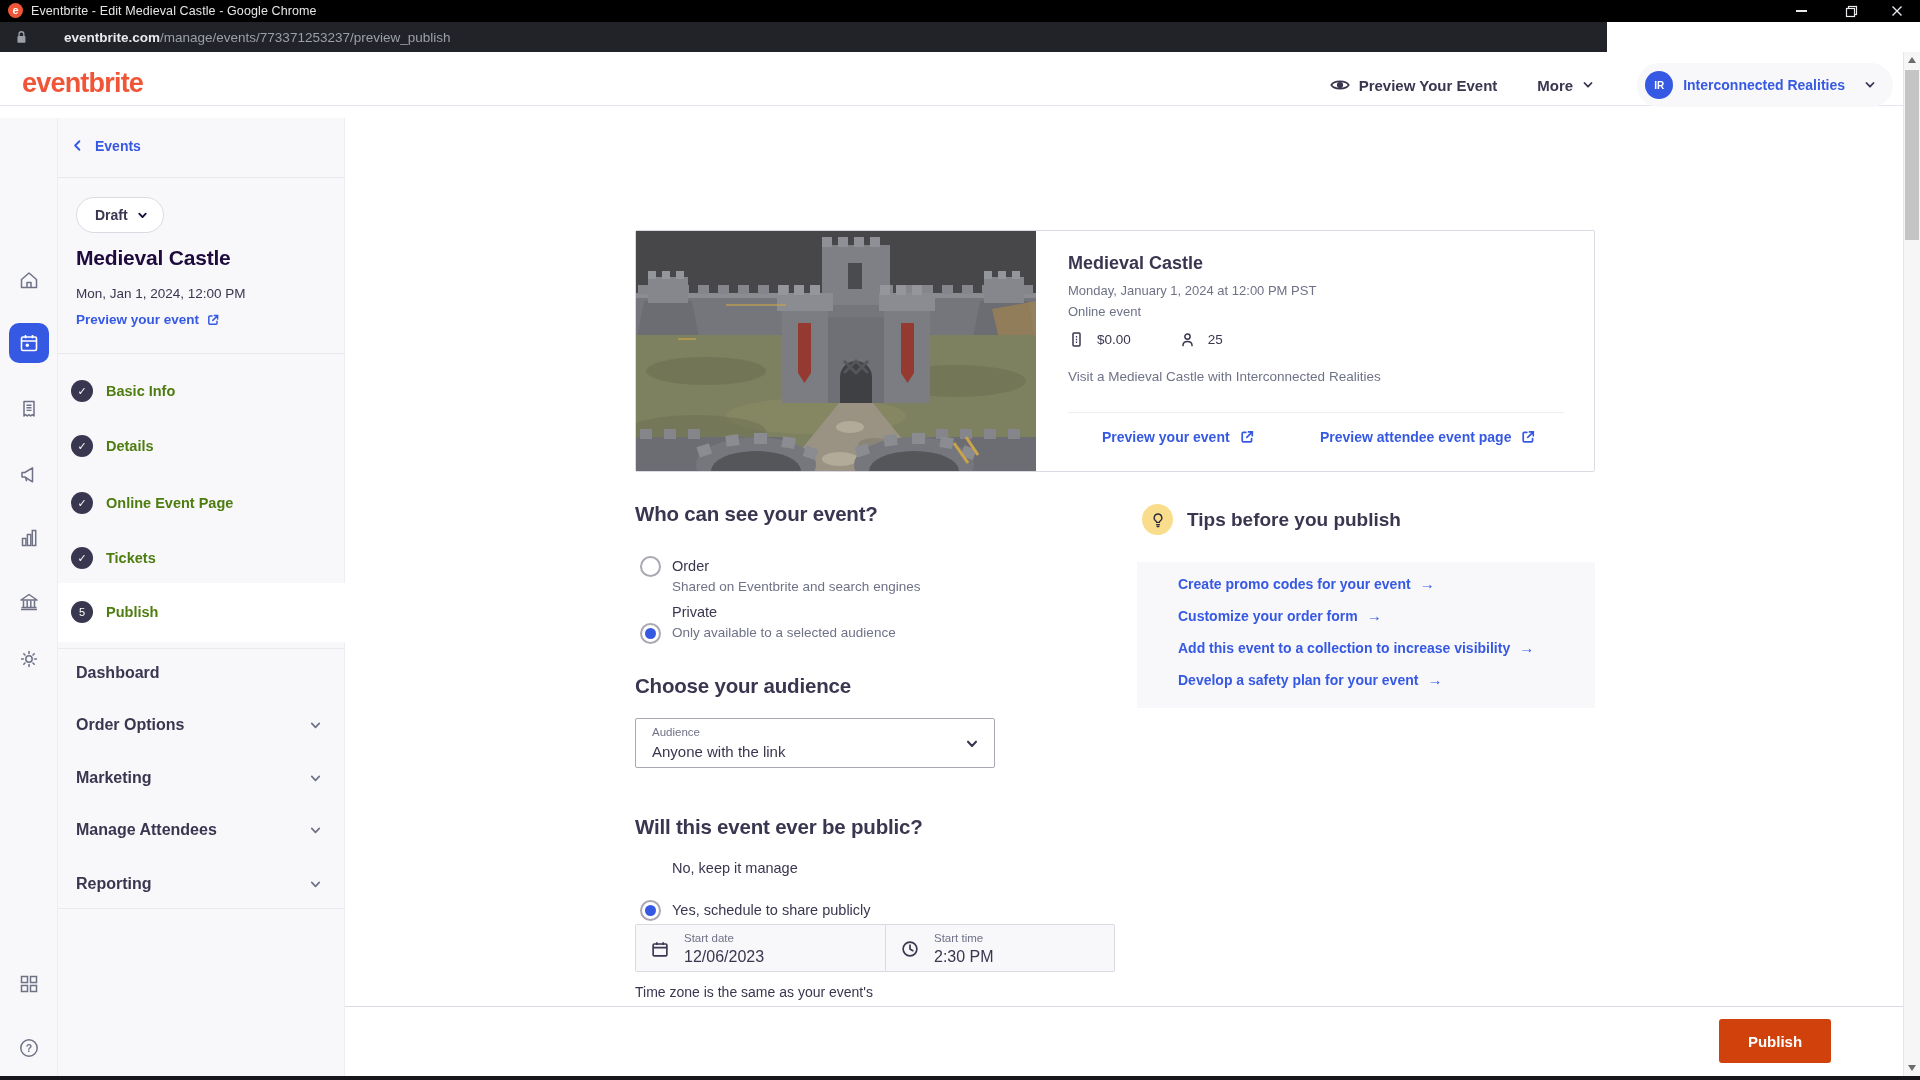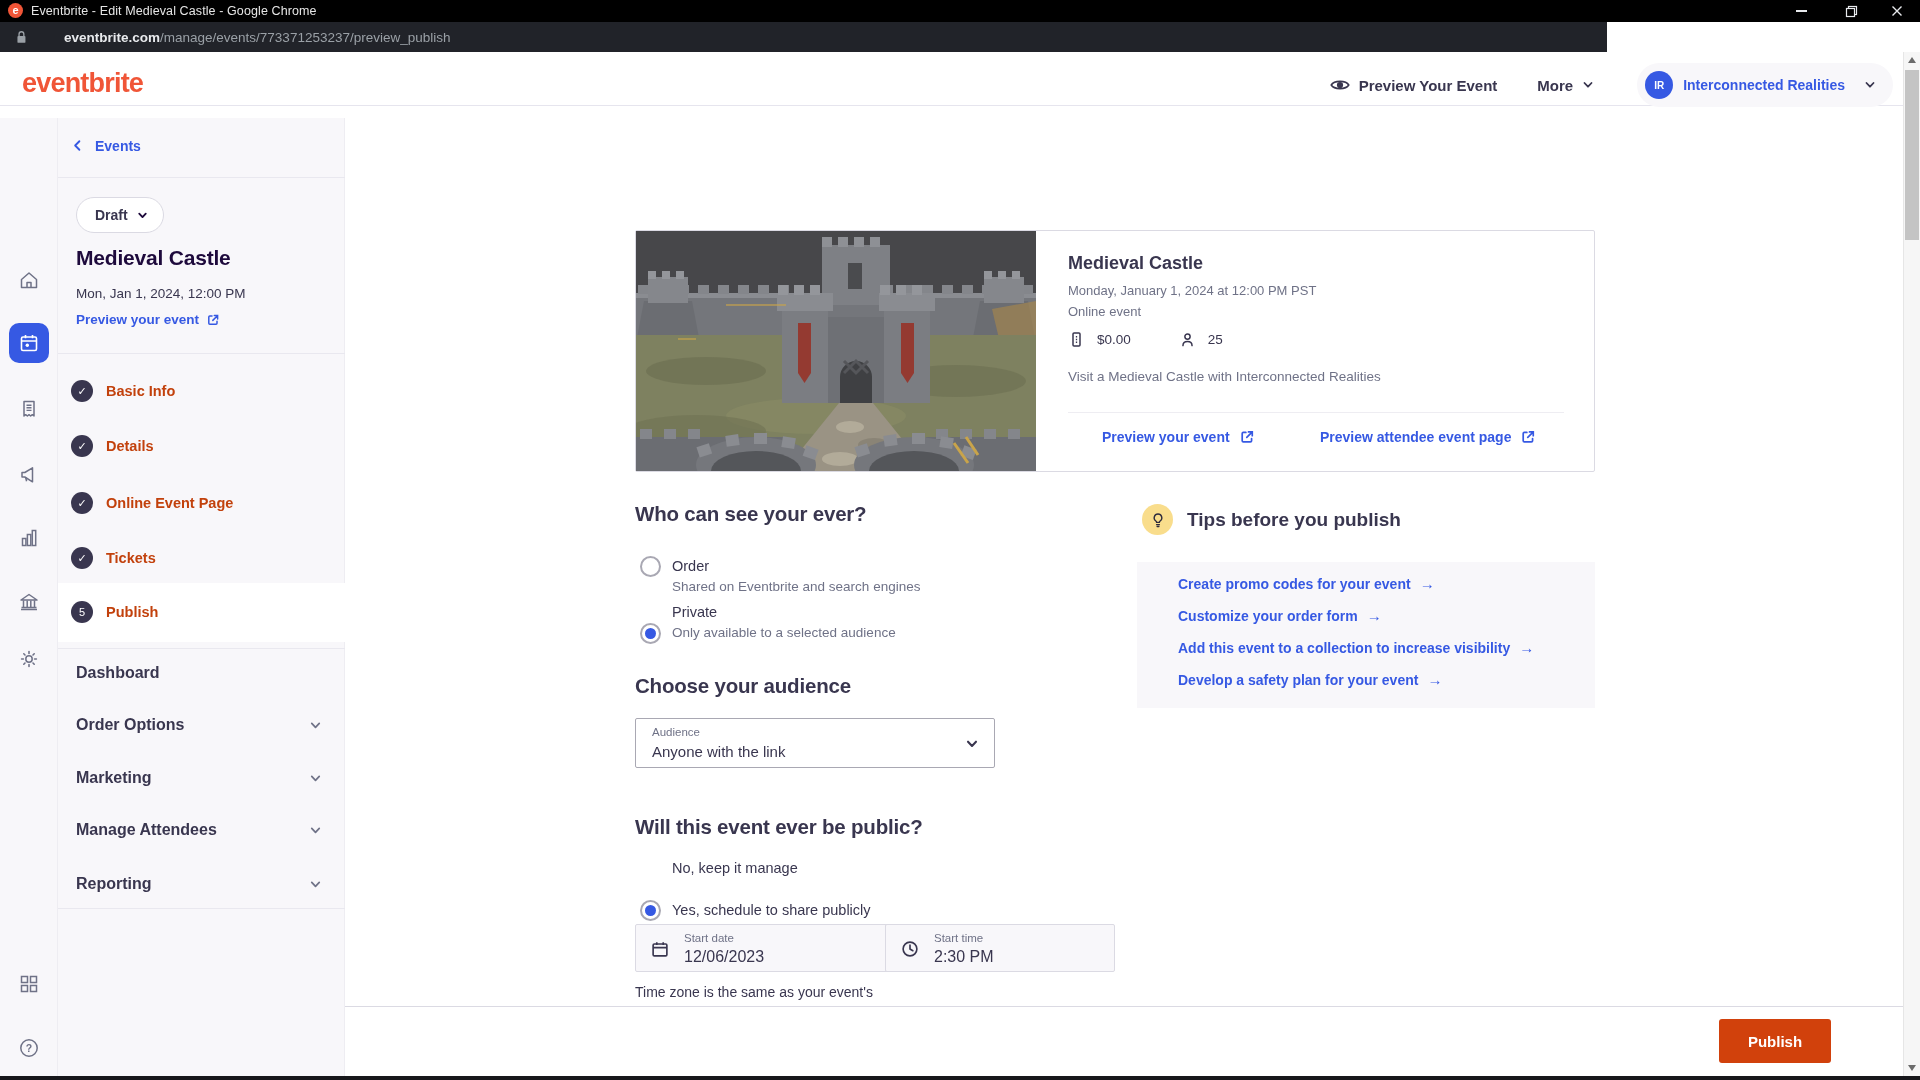--- a/index.html
+++ b/index.html
@@ -35,21 +35,21 @@
   .sdiv{left:0;width:287px;height:1px;background:#E9E8EF;}
   .backrow{left:12px;top:20px;display:flex;gap:10px;color:#3659E3;font-size:14px;font-weight:bold;cursor:pointer;}
   .draftpill{left:18px;top:79px;height:36px;padding:0 14px 0 18px;background:#fff;border:1px solid #DBDAE3;border-radius:18px;
     display:inline-flex;align-items:center;gap:8px;font-size:14px;font-weight:bold;color:#39364F;cursor:pointer;box-sizing:border-box;}
   .sdtitle{left:18px;top:128px;font-size:21px;font-weight:800;color:#1E0A3C;letter-spacing:-.2px;}
   .sddate{left:18px;top:168px;font-size:13.5px;color:#39364F;}
   .sdpreview{left:18px;top:194px;display:flex;align-items:center;gap:7px;font-size:13.5px;font-weight:bold;color:#3659E3;cursor:pointer;}
   .steprow{left:0;width:287px;height:40px;display:flex;align-items:center;gap:13px;padding-left:13px;box-sizing:border-box;cursor:pointer;}
   .stepc{width:22px;height:22px;border-radius:50%;background:#39364F;color:#fff;display:flex;align-items:center;justify-content:center;
     font-size:11px;flex:0 0 22px;}
-  .steplabel{font-size:14.5px;font-weight:bold;color:#c2410c;}
+  .steplabel{font-size:14.5px;font-weight:bold;color:#4d7c0f;}
   .activebg{left:0;top:465px;width:287px;height:59px;background:#fff;}
   .menurow{left:0;width:287px;height:40px;display:flex;align-items:center;justify-content:space-between;
     padding:0 22px 0 18px;box-sizing:border-box;font-size:16px;font-weight:bold;color:#39364F;cursor:pointer;}
   
   .main{left:345px;top:118px;width:1558px;height:888px;background:#fff;}
   .h1{left:302px;top:14px;font-size:33px;font-weight:800;color:#1E0A3C;letter-spacing:-.3px;}
   .card{left:290px;top:112px;width:960px;height:242px;border:1px solid #DBDAE3;border-radius:2px;box-sizing:border-box;background:#fff;}
   .cardimg{left:0;top:0;width:400px;height:240px;overflow:hidden;}
   .ctitle{left:432px;top:22px;font-size:18px;font-weight:bold;color:#39364F;}
   .cline1{left:432px;top:52px;font-size:13px;color:#6F7287;}
@@ -444,21 +444,21 @@
         </svg>
       </div>
       <div class="abs clink" style="left:684px;top:198px;">
         <span>Preview attendee event page</span>
         <svg width="16" height="16" viewBox="0 0 14 14">
           <path d="M6 3 H3.8 a1 1 0 0 0 -1 1 v6.2 a1 1 0 0 0 1 1 H10 a1 1 0 0 0 1 -1 V8.3 M8.3 2.6 H11.6 V5.9 M11.4 2.8 L6.8 7.4" fill="none" stroke="#3659E3" stroke-width="1.5" stroke-linecap="round"></path>
         </svg>
       </div>
     </div>
 
-    <div class="abs sechead" style="left:290px;top:384px;">Who can see your ever?</div>
+    <div class="abs sechead" style="left:290px;top:384px;">Who can see your event?</div>
     <div class="abs radio" style="left:295px;top:438px;" role="radio" aria-checked="false"></div>
     <div class="abs rlabel" style="left:327px;top:440px;">Order</div>
     <div class="abs rdesc" style="left:327px;top:461px;">Shared on Eventbrite and search engines</div>
     <div class="abs radio sel" style="left:295px;top:484px;" role="radio" aria-checked="true"></div>
     <div class="abs rlabel" style="left:327px;top:486px;">Private</div>
     <div class="abs rdesc" style="left:327px;top:507px;">Only available to a selected audience</div>
 
     <div class="abs sechead" style="left:290px;top:556px;">Choose your audience</div>
     <div class="abs select">
       <span class="selfield">Audience</span>

